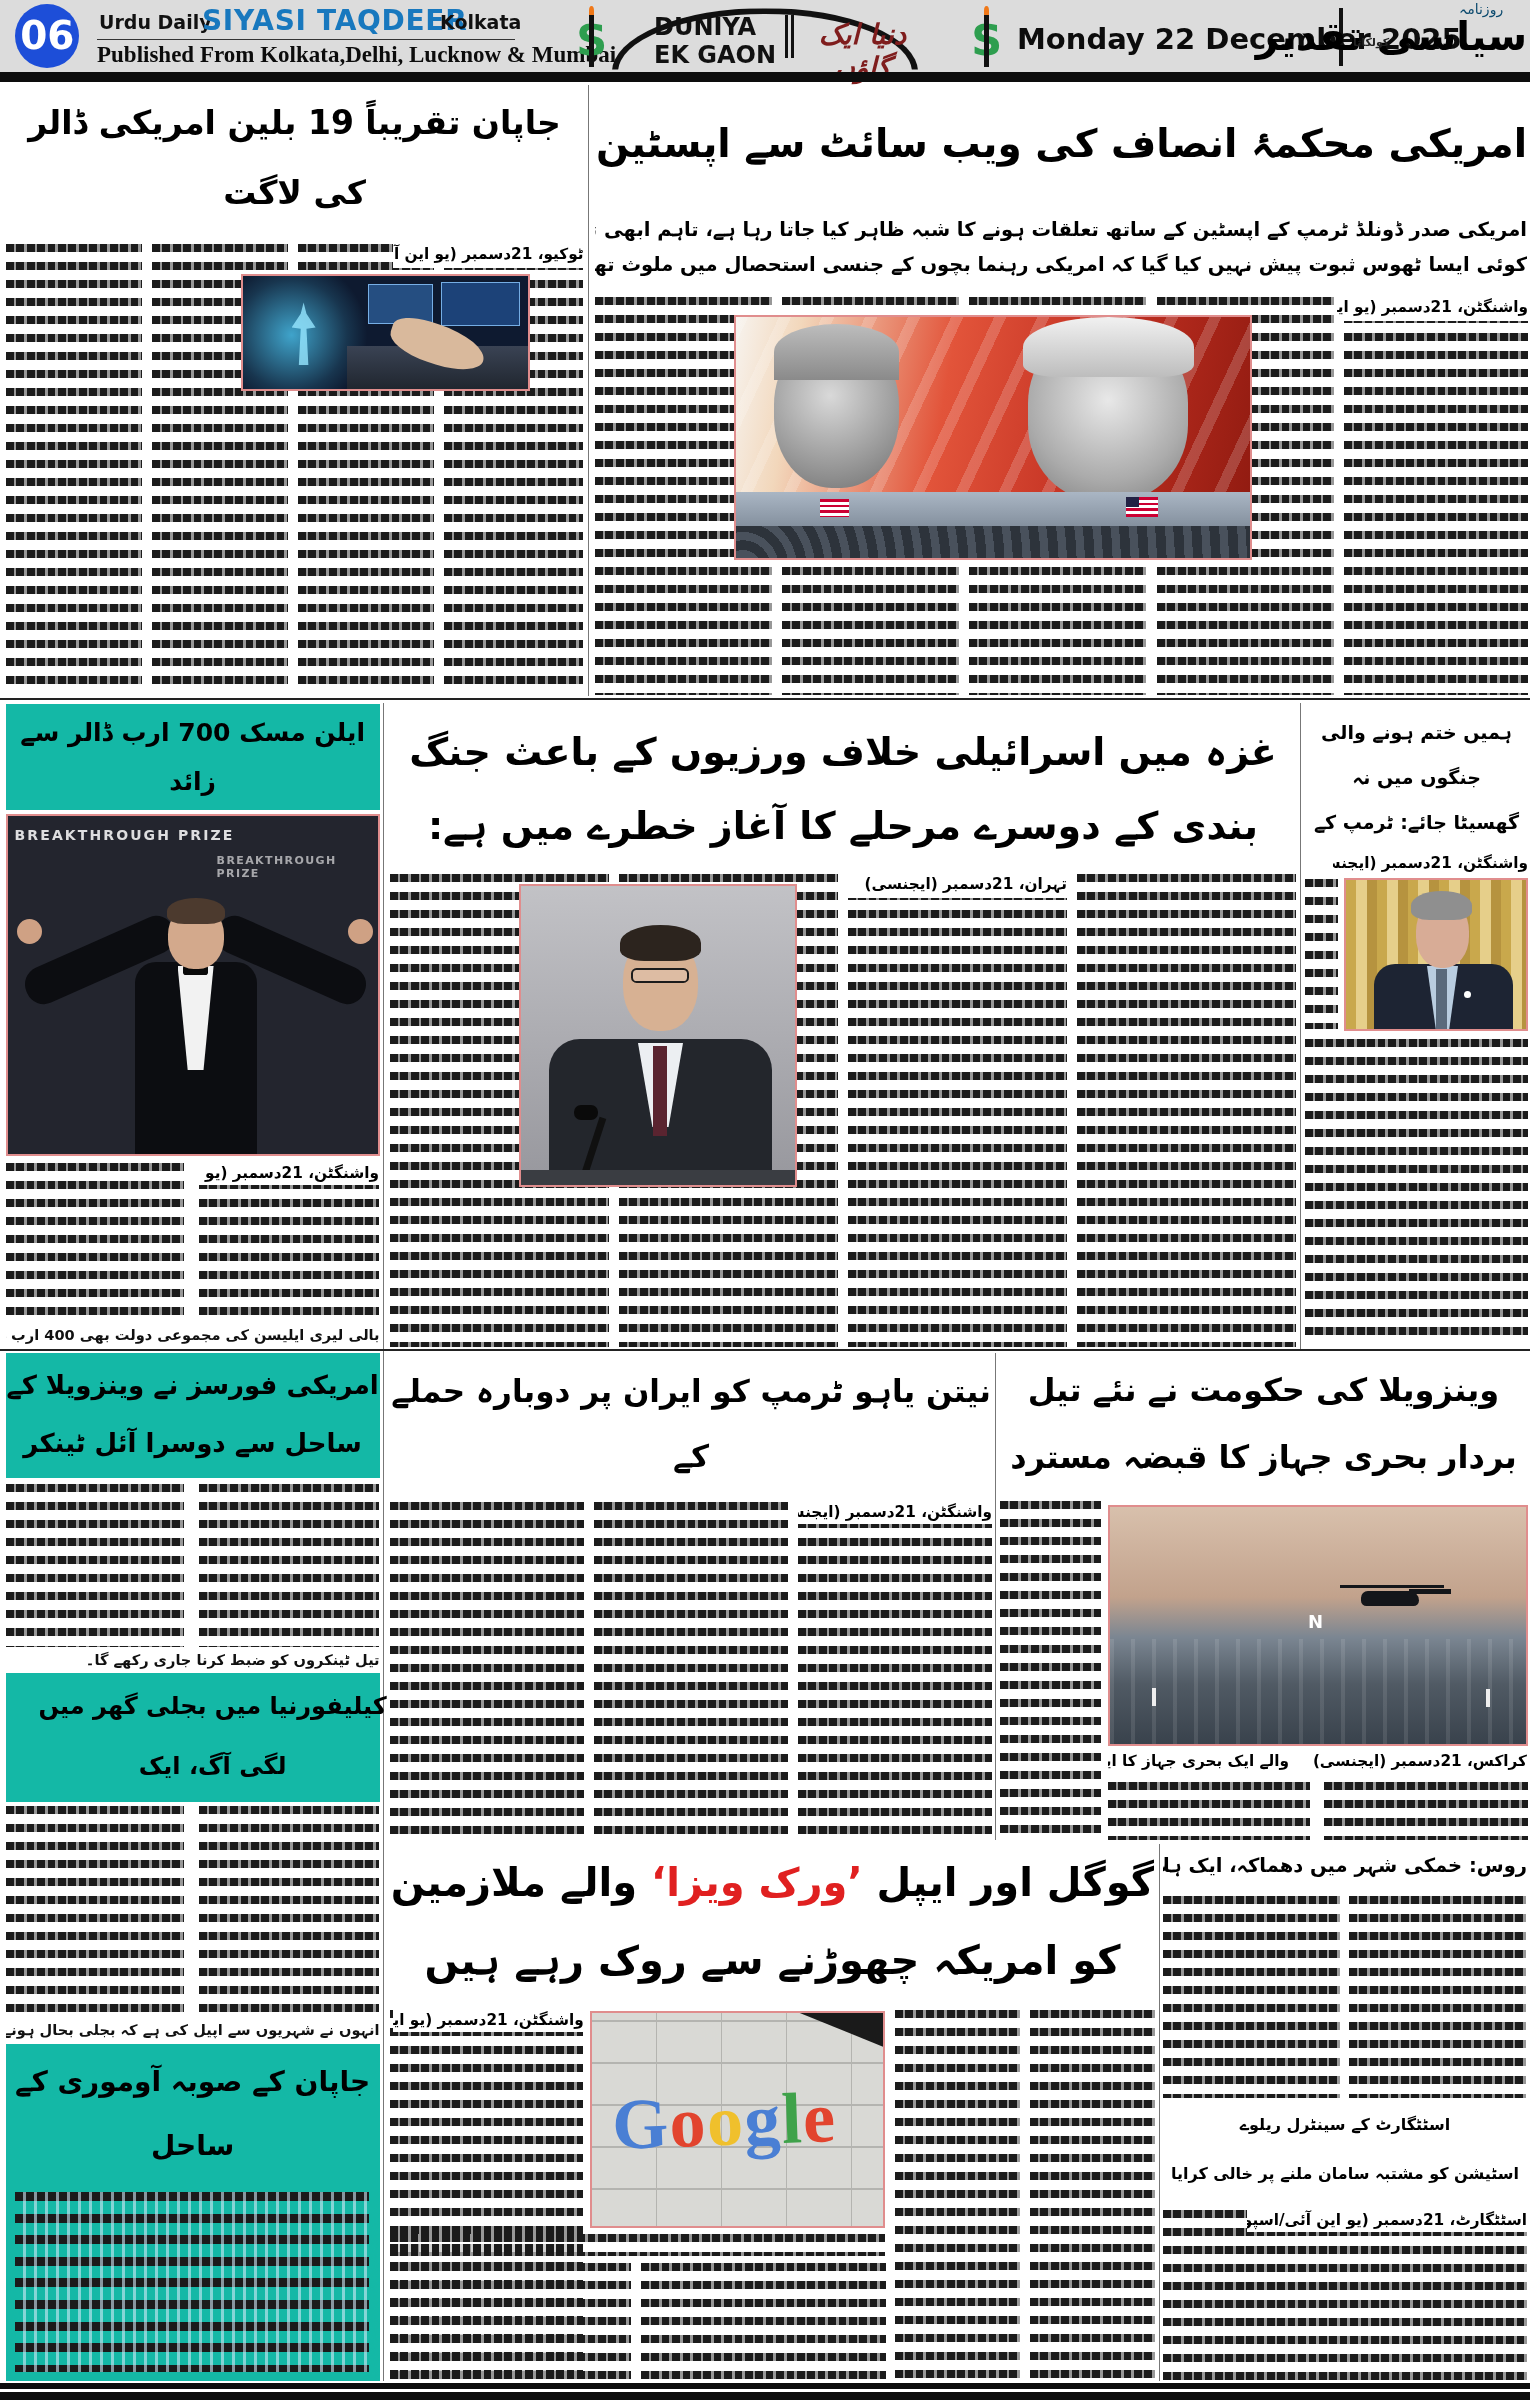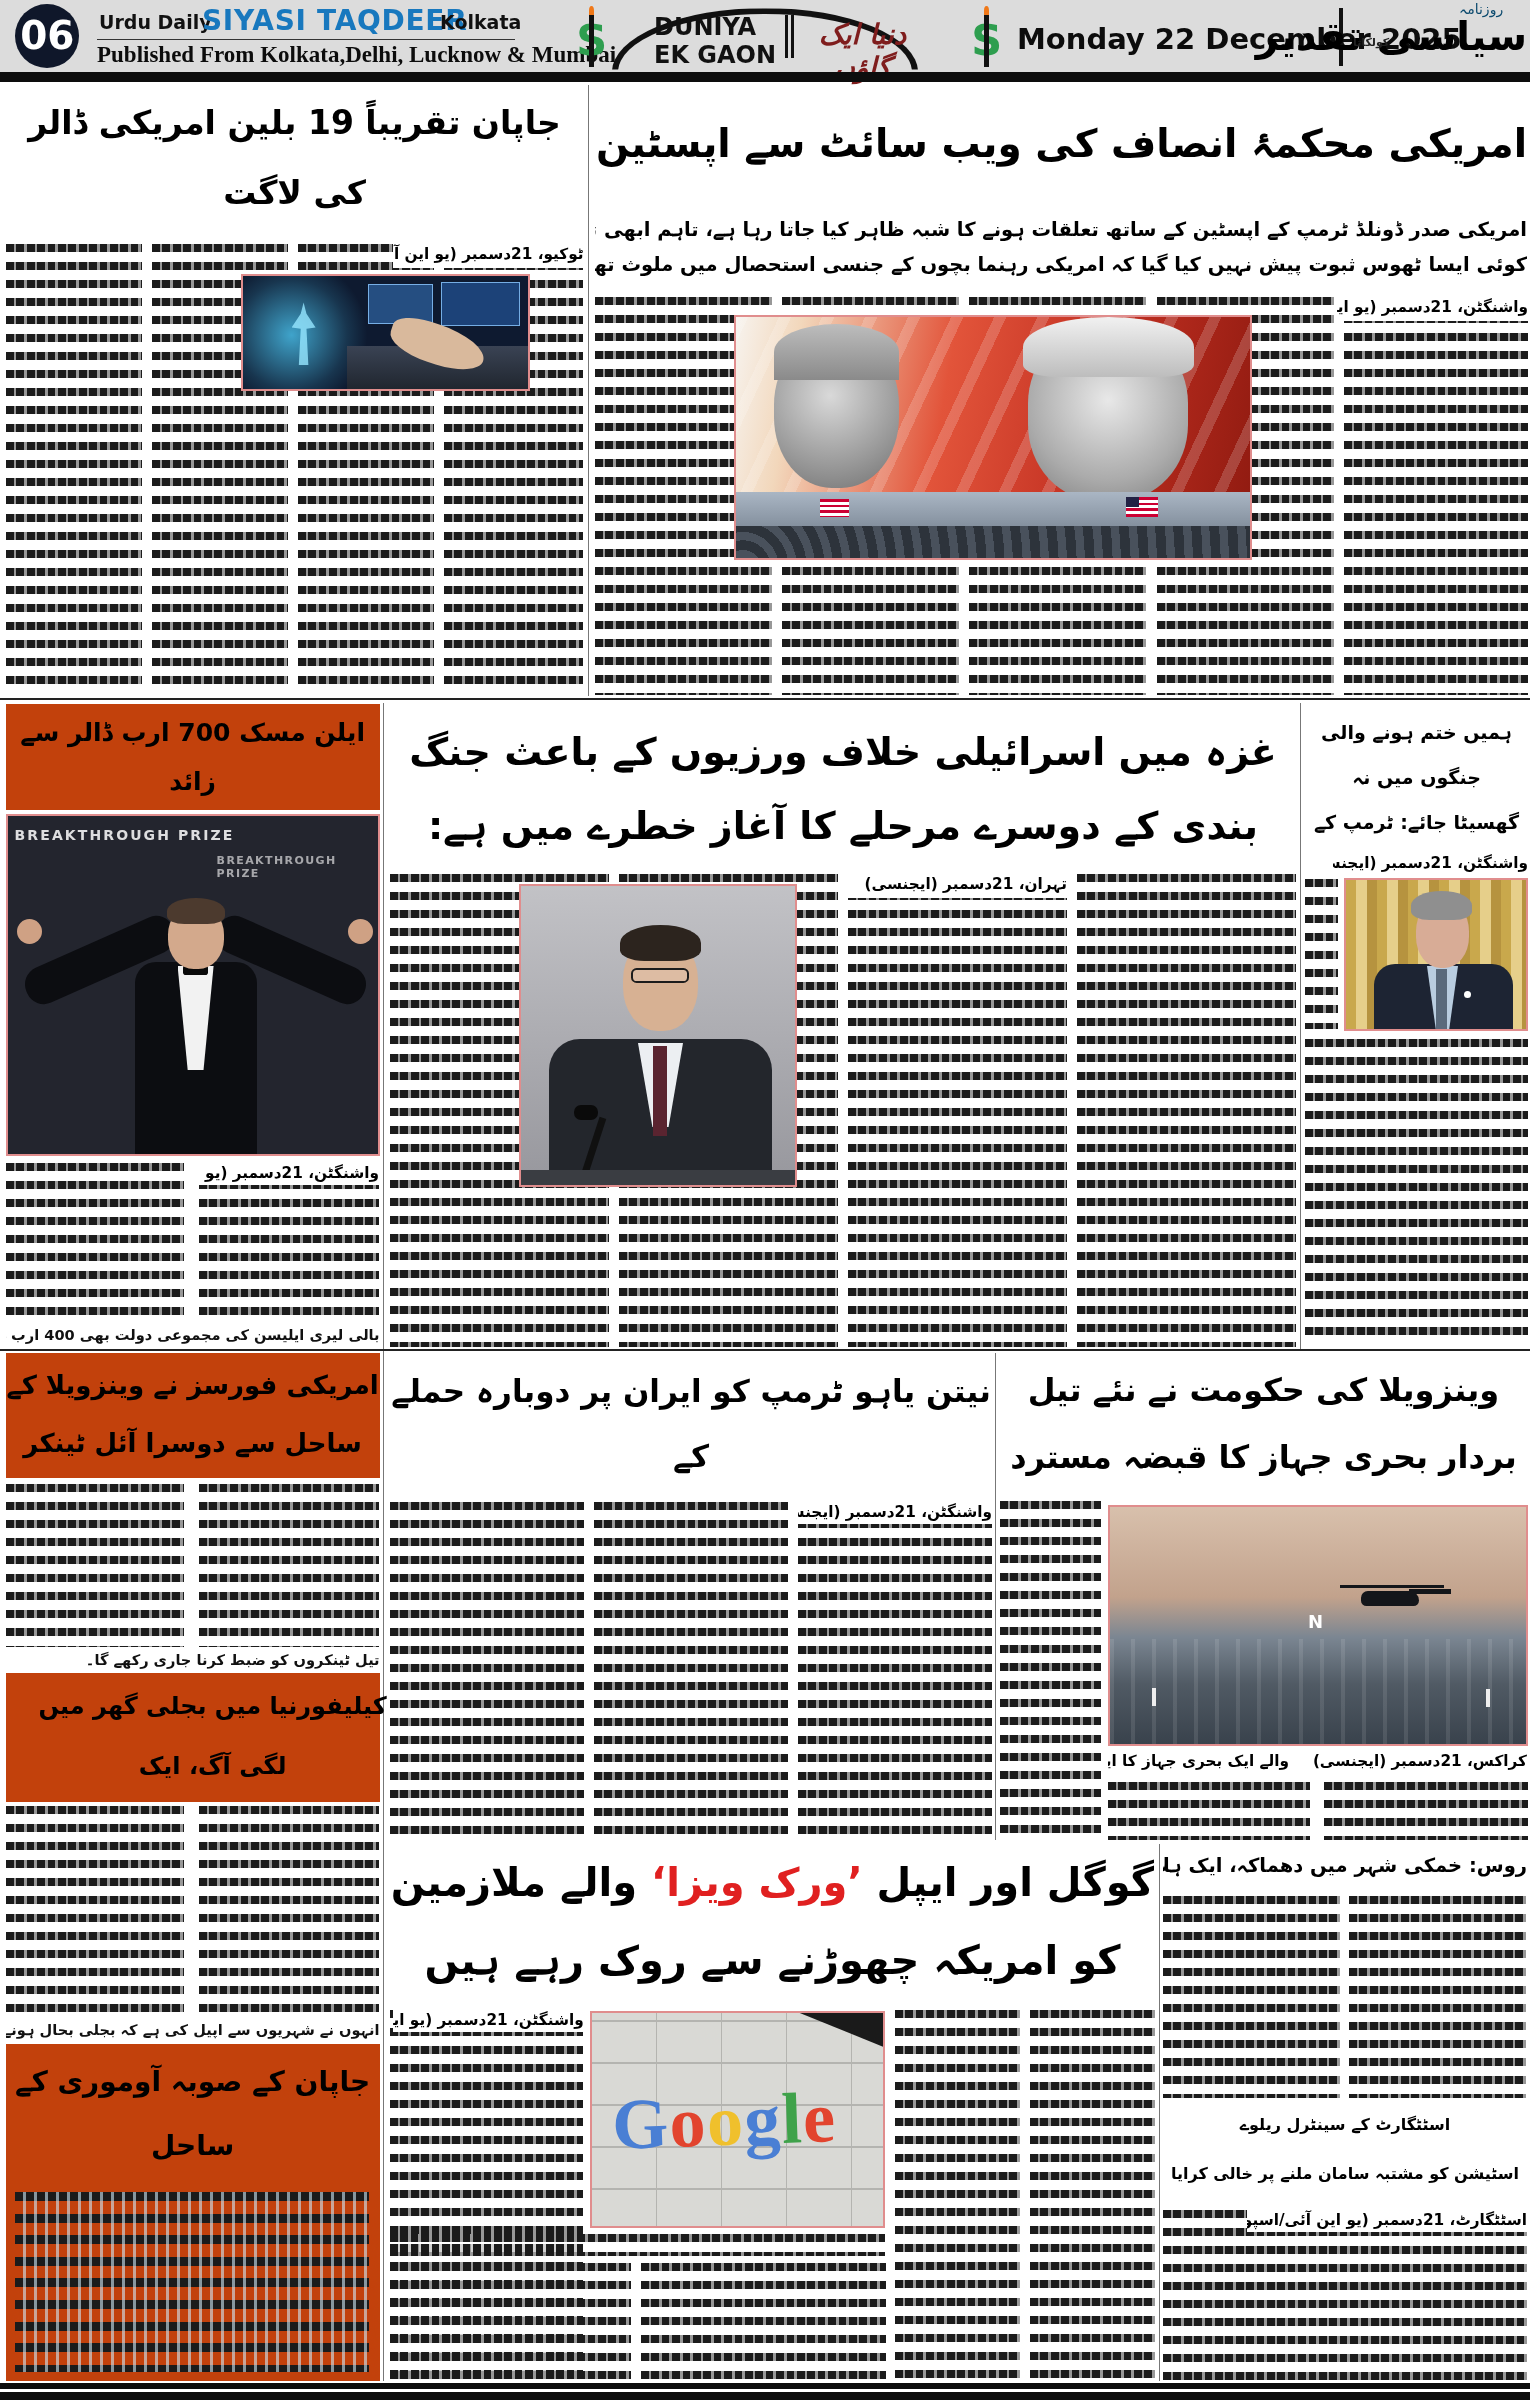--- a/index.html
+++ b/index.html
@@ -13,33 +13,33 @@
       font-size:15.3px;line-height:21px;overflow:hidden;white-space:nowrap;}
   .small-line{font-weight:bold;color:#111;direction:rtl;text-align:right;background:#fff;
       font-size:14.6px;line-height:21px;overflow:hidden;white-space:nowrap;}
   
   .tx{background-image:
       repeating-linear-gradient(90deg, rgba(255,255,255,0) 0 7.7px, rgba(255,255,255,.55) 7.7px 10.4px),
       repeating-linear-gradient(180deg,#1b1b1b 0 8.4px, rgba(0,0,0,0) 8.4px 18px);}
   .tx-blue{background-image:
       repeating-linear-gradient(90deg, rgba(207,233,247,0) 0 8.4px, rgba(207,233,247,.6) 8.4px 11px),
       repeating-linear-gradient(180deg,#1b1b1b 0 9px, rgba(0,0,0,0) 9px 21.6px);}
-  .bluebox{background:#c2410c;}
+  .bluebox{background:#14b8a6;}
   .photo{border:2.1px solid #e08d8d;overflow:hidden;box-sizing:border-box;}
   .vrule{background:#777;width:1.4px;}
   .hrule{background:#222;}
   .cap{font-weight:bold;color:#000;direction:rtl;font-size:15.3px;line-height:21px;white-space:nowrap;overflow:hidden;}
 </style>
 </head>
 <body>
 
 <div id="page">
 
   <div class="abs" style="left:0;top:0;width:1531px;height:72px;background:#dcdcdc;">
-    <div class="abs" style="left:15.3px;top:4.2px;width:64px;height:64px;border-radius:50%;background:#0f172a;color:#fff;
+    <div class="abs" style="left:15.3px;top:4.2px;width:64px;height:64px;border-radius:50%;background:#1d4ed8;color:#fff;
                 font-size:39px;font-weight:bold;text-align:center;line-height:64px;">06</div>
     <span class="abs" style="left:99px;top:11px;font-size:19px;font-weight:bold;color:#111;">Urdu Daily</span>
     <span class="abs" style="left:202px;top:4.2px;font-size:28px;font-weight:bold;color:#1878be;letter-spacing:0.7px;">SIYASI TAQDEER</span>
     <span class="abs" style="left:440px;top:11px;font-size:19px;font-weight:bold;color:#111;">Kolkata</span>
     <div class="abs" style="left:97px;top:39px;width:418px;height:1.4px;background:#333;"></div>
     <span class="abs" style="left:97px;top:42px;font-size:23px;font-weight:bold;color:#0c0c0c;font-family:'Liberation Serif',serif;">Published From Kolkata,Delhi, Lucknow &amp; Mumbai</span>
 
     <div class="abs" style="left:572px;top:5.6px;width:39px;height:61px;">
       <div class="abs" style="left:4.2px;top:9.7px;font-size:43px;font-weight:bold;color:#2e9e4f;">S</div>
       <div class="abs" style="left:16.7px;top:8.4px;width:4.9px;height:53px;background:#111;"></div>

